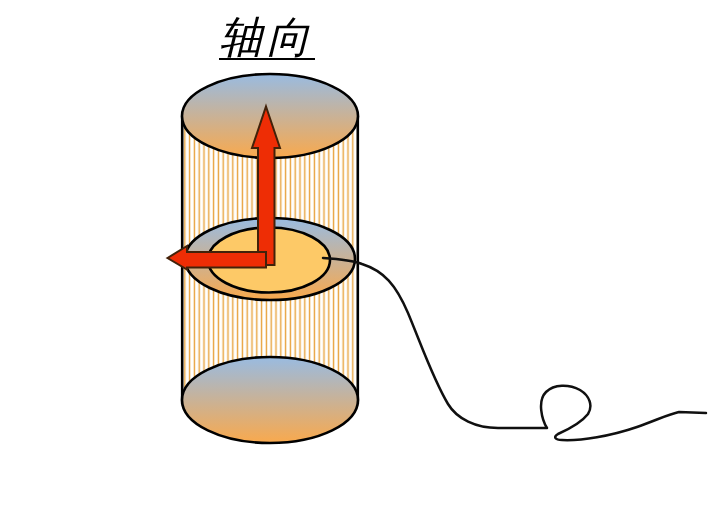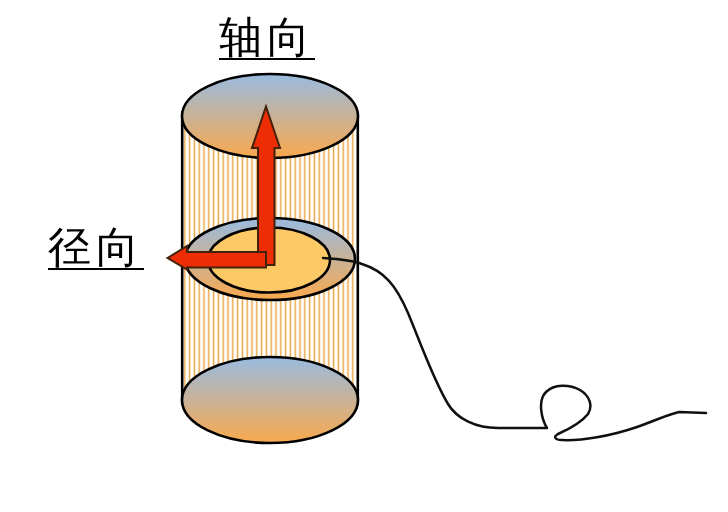--- a/index.html
+++ b/index.html
@@ -16,20 +16,21 @@
     overflow: hidden;
   }
   .canvas svg {
     position: absolute;
     left: 0;
     top: 0;
   }
   .dir-label {
     position: absolute;
     font-family: "Liberation Serif", serif;
+    font-style: italic;
     font-size: 43px;
     line-height: 1.0;
     letter-spacing: 5px;
     color: #000000;
     text-decoration: underline;
     text-decoration-thickness: 2px;
     text-underline-offset: 6px;
     white-space: nowrap;
     user-select: none;
   }
@@ -81,15 +82,14 @@
              C 657 420 669 414 679 412
              L 706 413" fill="none" stroke-width="2.5" stroke-linecap="round" stroke-linejoin="round" stroke="#101010"></path>
 
     <polygon points="266,106.5 280,148 274.5,148 274.5,265 258,265 258,148 252,148" stroke-width="2" stroke-linejoin="miter" fill="#EE2D05" stroke="#42220A"></polygon>
 
     <polygon points="167.5,258 187,246 187,252 266,252 266,267.5 187,267.5 187,269.5" stroke-width="2" stroke-linejoin="miter" fill="#EE2D05" stroke="#42220A"></polygon>
   </svg>
 
   <div class="dir-label axial-label">轴向</div>
 
-  <div class="dir-label radial-label">径向</div>
 
 </div>
 
 </body></html>

